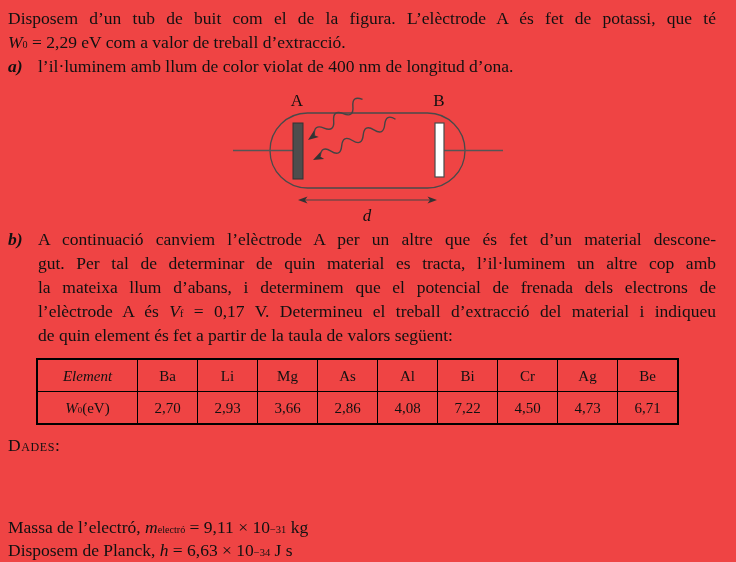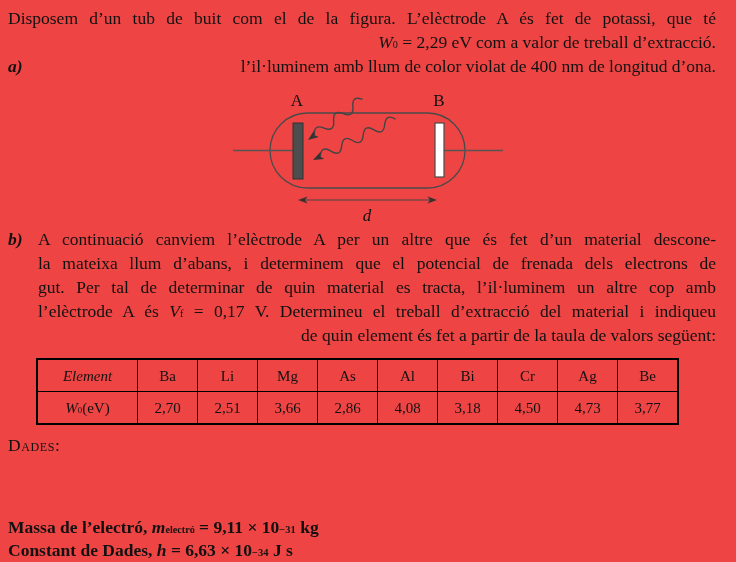--- a/index.html
+++ b/index.html
@@ -15,21 +15,21 @@
     font-size: 17.5px;
     line-height: 24px;
     overflow: hidden;
   }
   
   .jl {
     text-align: justify;
     text-align-last: justify;
     white-space: nowrap;
   }
-  .ll { text-align: right; white-space: nowrap; }
+  .ll { text-align: left; white-space: nowrap; }
   .item { display: flex; }
   .item-label {
     flex: 0 0 30px;
     width: 30px;
     font-weight: bold;
     font-style: italic;
   }
   .item-body { flex: 1 1 auto; min-width: 0; }
   i.v { font-style: italic; }
   sub.s {
@@ -70,21 +70,21 @@
     line-height: 22.5px;
     flex-direction: column;
   }
   .dades-label {
     flex: 0 0 82px;
     width: 82px;
     font-variant: small-caps;
     letter-spacing: 0.6px;
   }
   .dades-body { flex: 1 1 auto; }
-  .dades-line { white-space: nowrap; font-weight: bold; }
+  .dades-line { white-space: nowrap; }
 </style>
 </head>
 <body>
 
 <div class="page">
 
   <div class="para">
     <div class="jl">Disposem d’un tub de buit com el de la figura. L’elèctrode A és fet de potassi, que té</div>
     <div class="ll"><i class="v">W</i><sub class="s">0</sub><span> = 2,29 eV com a valor de treball d’extracció.</span></div>
   </div>
@@ -126,22 +126,22 @@
         <path d="M207,110 L197.5,106.5 L200,110 L197.5,113.5 Z" fill="#333"></path>
       </g>
       <text x="137" y="131" text-anchor="middle" font-family="Liberation Serif, serif" font-size="17" font-style="italic" fill="#111">d</text>
     </svg>
   </div>
 
   <div class="item">
     <div class="item-label">b)</div>
     <div class="item-body">
       <div class="jl">A continuació canviem l’elèctrode A per un altre que és fet d’un material descone-</div>
+      <div class="jl">gut. Per tal de determinar de quin material es tracta, l’il·luminem un altre cop amb</div>
       <div class="jl">la mateixa llum d’abans, i determinem que el potencial de frenada dels electrons de</div>
-      <div class="jl">gut. Per tal de determinar de quin material es tracta, l’il·luminem un altre cop amb</div>
       <div class="jl"><span>l’elèctrode A és </span><i class="v">V</i><sub class="s">f</sub><span> = 0,17 V. Determineu el treball d’extracció del material i indiqueu</span></div>
       <div class="ll">de quin element és fet a partir de la taula de valors següent:</div>
     </div>
   </div>
 
   <table class="wtable">
     <tbody>
         <tr>
       <td class="tc0 el-italic">Element</td>
       <td class="tc">Ba</td>
@@ -150,34 +150,34 @@
       <td class="tc">As</td>
       <td class="tc">Al</td>
       <td class="tc">Bi</td>
       <td class="tc">Cr</td>
       <td class="tc">Ag</td>
       <td class="tc">Be</td>
     </tr>
     <tr>
       <td class="tc0"><i class="v">W</i><sub class="s">0</sub><span>(eV)</span></td>
       <td class="tc">2,70</td>
-      <td class="tc">2,51</td>
+      <td class="tc">2,93</td>
       <td class="tc">3,66</td>
       <td class="tc">2,86</td>
       <td class="tc">4,08</td>
-      <td class="tc">3,18</td>
+      <td class="tc">7,22</td>
       <td class="tc">4,50</td>
       <td class="tc">4,73</td>
-      <td class="tc">3,77</td>
+      <td class="tc">6,71</td>
     </tr>
   </tbody>
     </table>
 
   <div class="dades">
     <div class="dades-label">Dades:</div>
     <div class="dades-body">
       <div class="dades-line"><span>Massa de l’electró, </span><i class="v">m</i><sub class="s">electró</sub><span> = 9,11 × 10</span><sup class="s">−31</sup><span> kg</span></div>
-      <div class="dades-line"><span>Constant de Dades, </span><i class="v">h</i><span> = 6,63 × 10</span><sup class="s">−34</sup><span> J s</span></div>
+      <div class="dades-line"><span>Disposem de Planck, </span><i class="v">h</i><span> = 6,63 × 10</span><sup class="s">−34</sup><span> J s</span></div>
       <div class="dades-line"><span>1 eV = 1,60 × 14</span><sup class="s">−19</sup><span> J</span></div>
     </div>
   </div>
 
 </div>
 
 </body></html>

